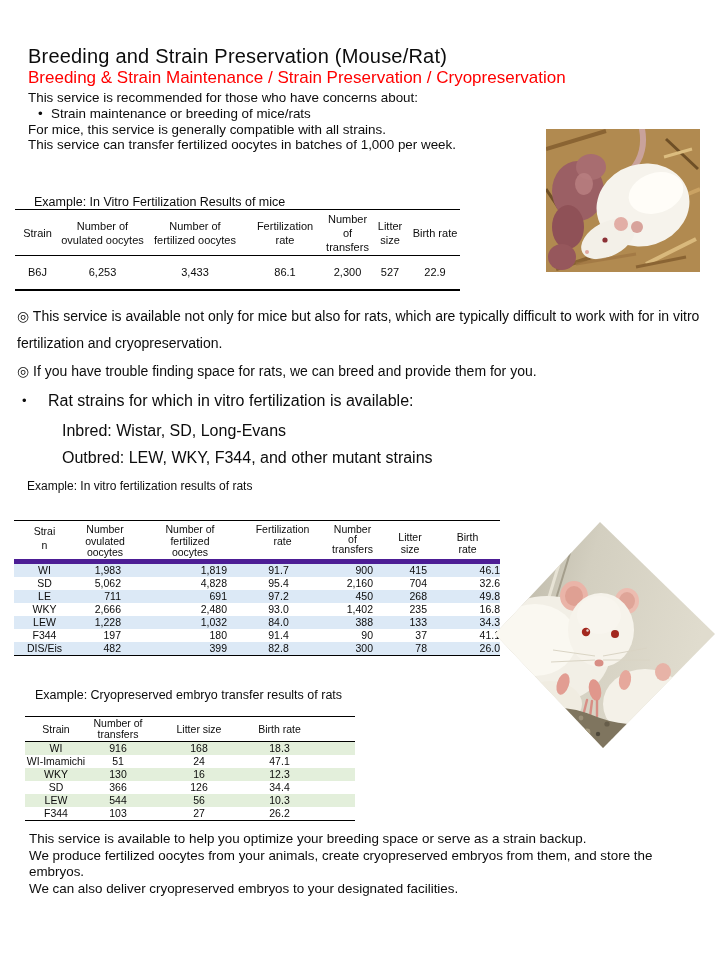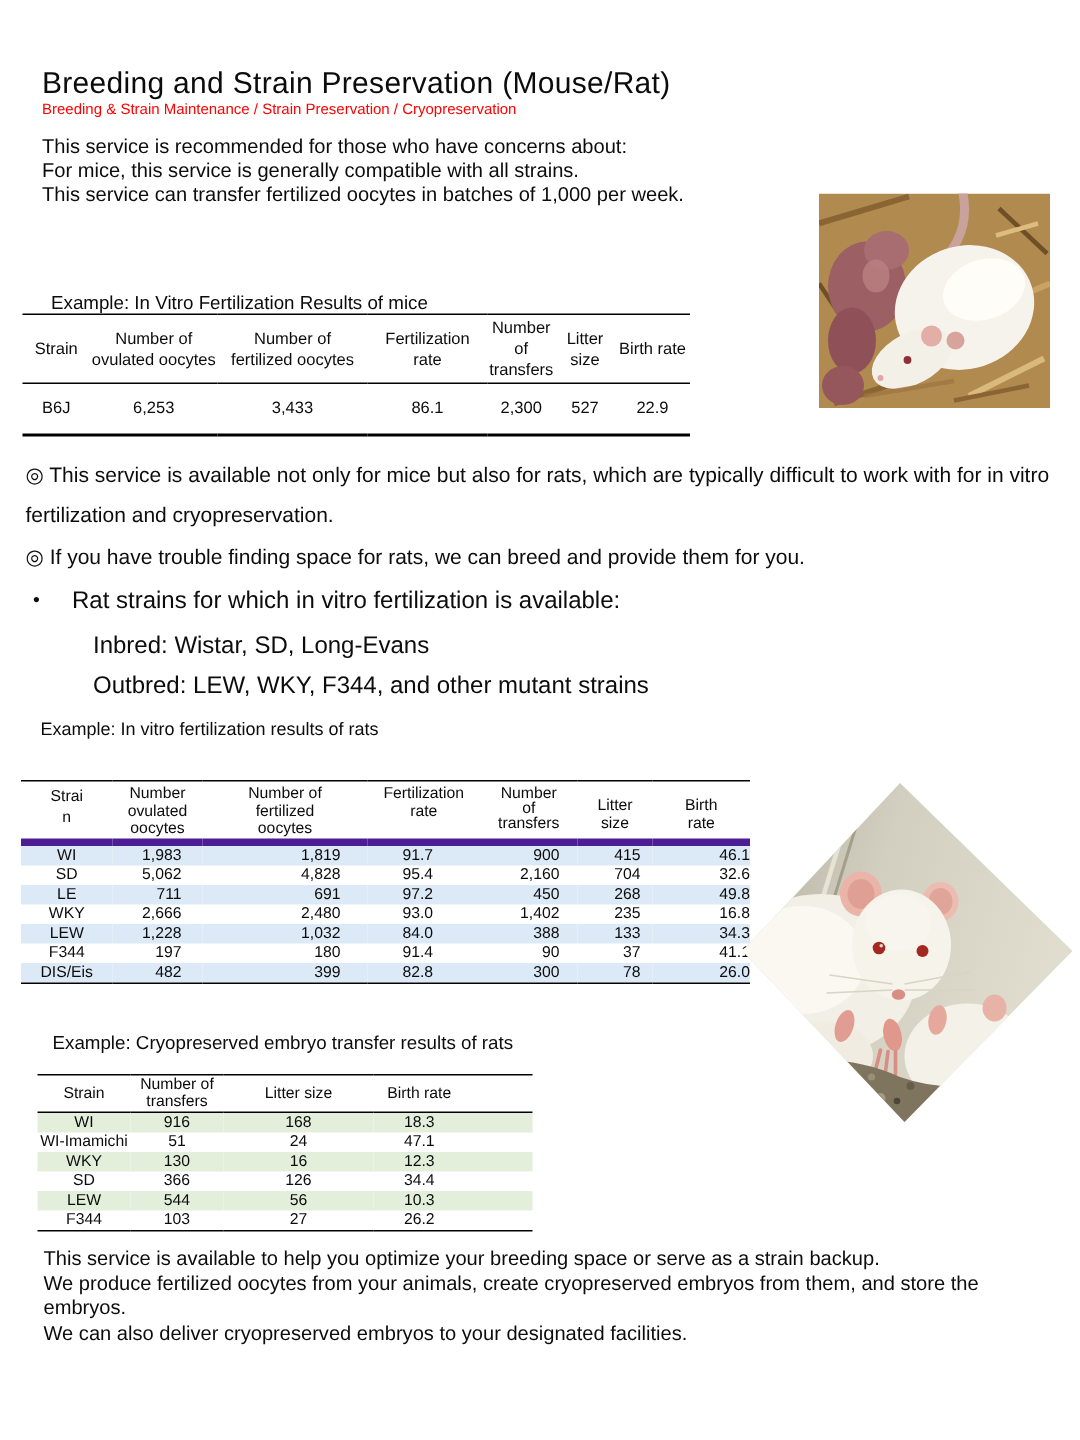--- a/index.html
+++ b/index.html
@@ -4,21 +4,21 @@
 <style>
   * { margin:0; padding:0; box-sizing:border-box; }
   html,body { background:#fff; }
   .page {
     position:relative; width:720px; height:960px; background:#fff;
     font-family:"Liberation Sans", sans-serif; color:#0c0c0c; overflow:hidden;
   }
   .abs { position:absolute; }
 
   .title       { left:28px; top:45px;  font-size:20px;  font-weight:400; letter-spacing:.2px; }
-  .subtitle    { left:28px; top:68px;  font-size:10px;  color:var(--accent-red,#ff0000); }
+  .subtitle    { left:28px; top:68px;  font-size:17px;  color:var(--accent-red,#ff0000); }
   .intro       { left:28px; top:90px;  font-size:13.4px; line-height:15.8px; width:676px; }
   .intro .bullet-line { padding-left:10px; }
   .intro .b    { display:inline-block; width:13px; }
 
   .tbl-title   { font-size:12.5px; }
   .mice-title  { left:34px; top:195px; }
   .rats-title  { left:27px; top:479px; font-size:12px; }
   .cryo-title  { left:35px; top:688px; }
 
   table { border-collapse:collapse; table-layout:fixed; position:absolute; background:#fff0; }
@@ -73,20 +73,21 @@
 </head>
 <body>
 
 <div class="page">
 
   <div class="abs title">Breeding and Strain Preservation (Mouse/Rat)</div>
   <div class="abs subtitle">Breeding &amp; Strain Maintenance / Strain Preservation / Cryopreservation</div>
 
   <div class="abs intro">
     <div>This service is recommended for those who have concerns about:</div>
+    <div class="bullet-line"><span class="b">•</span><span>Strain maintenance or breeding of mice/rats</span></div>
     <div>For mice, this service is generally compatible with all strains.</div>
     <div>This service can transfer fertilized oocytes in batches of 1,000 per week.</div>
   </div>
 
   <div class="abs photo-mouse">
     <svg viewBox="0 0 154 143" width="154" height="143">
       <defs>
           <clipPath id="mp">
             <rect width="154" height="143"></rect>
           </clipPath>

